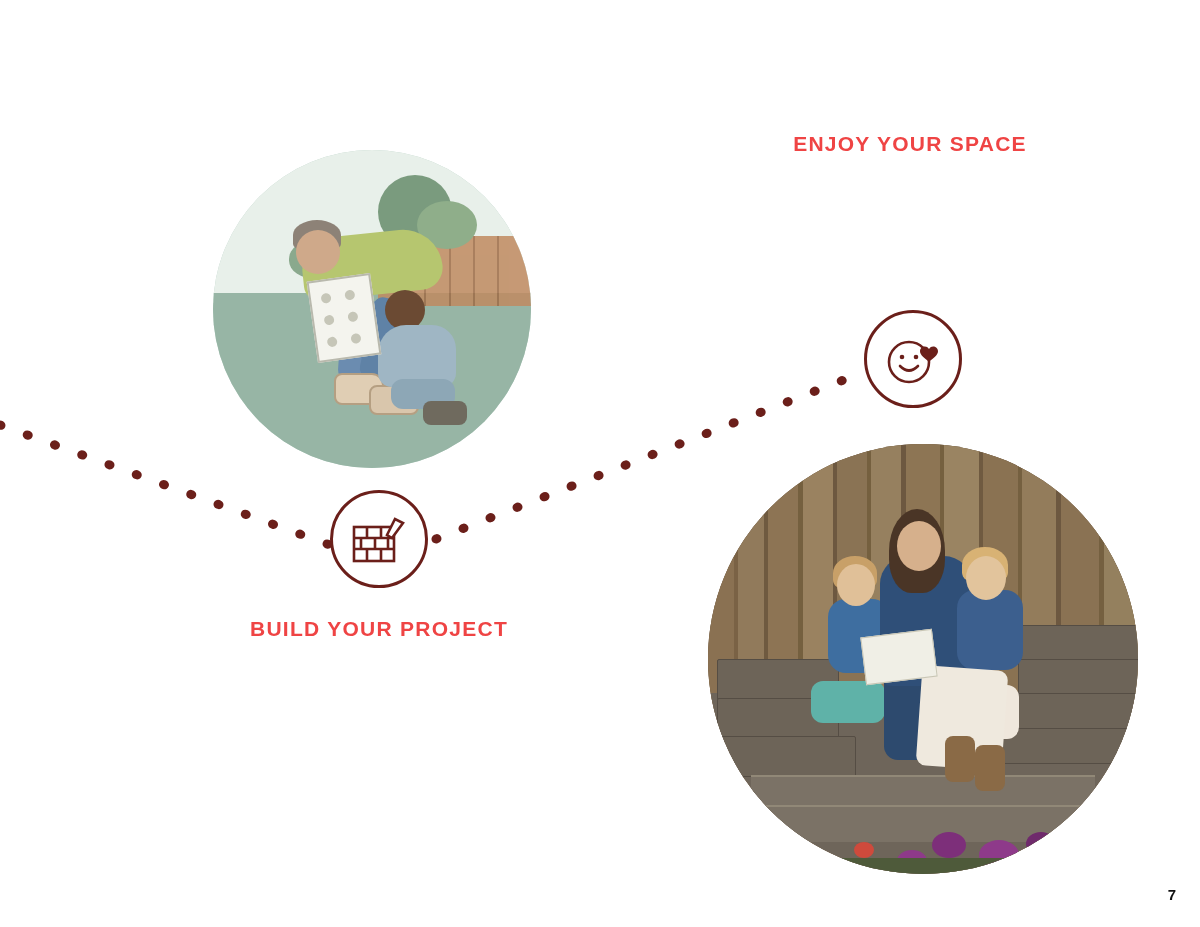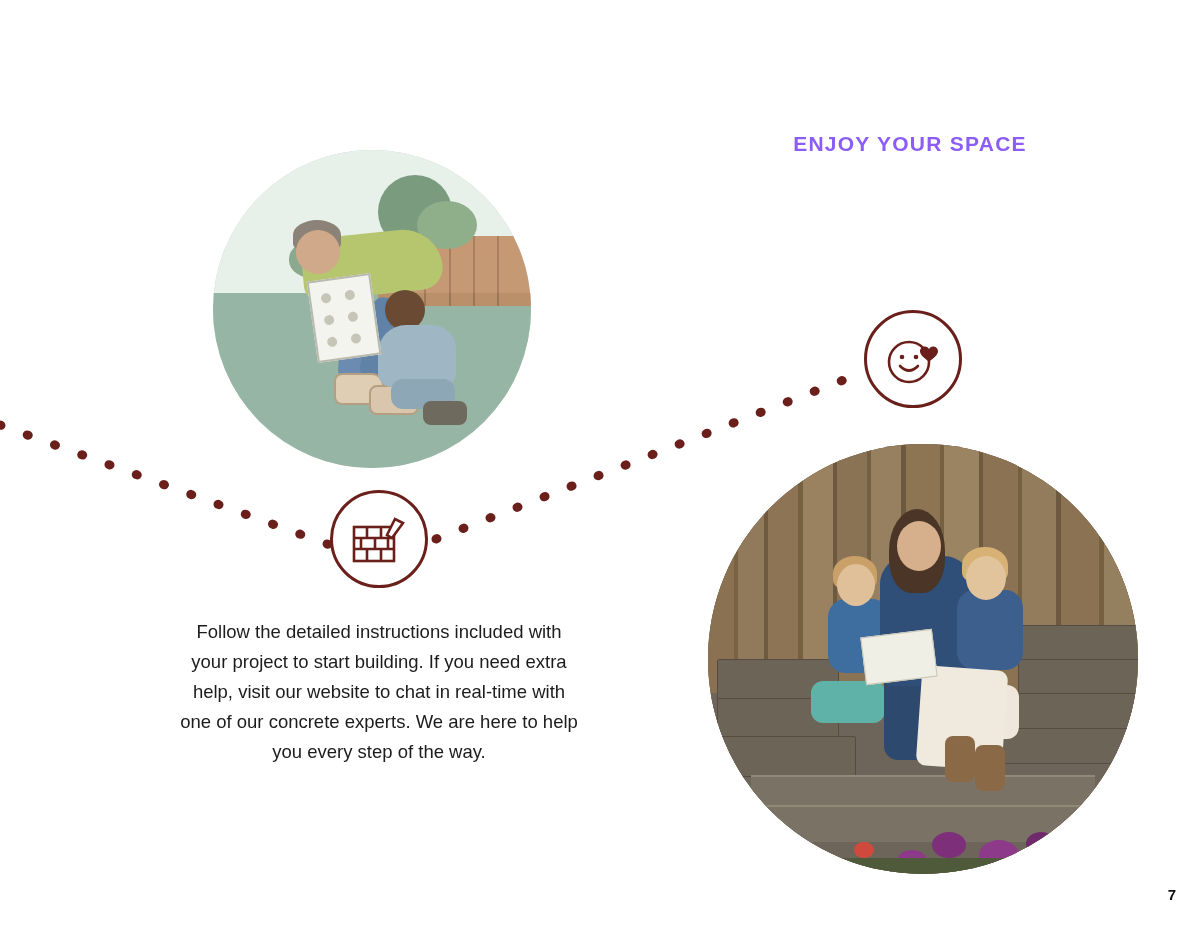--- a/index.html
+++ b/index.html
@@ -368,21 +368,21 @@
   .icon-circle svg {
     display: block;
     position: absolute;
     left: 50%;
     top: 50%;
     transform: translate(-50%, -50%);
   }
 
   
   .head {
-    color: #8b5cf6;
+    color: #ef4444;
     font-weight: bold;
     letter-spacing: .06em;
     font-size: 21px;
     text-align: center;
   }
   .body-copy {
     color: #1c1c1c;
     font-size: 18.5px;
     line-height: 1.62;
     text-align: center;
@@ -537,17 +537,17 @@
       <path d="M17 36 Q26 45 35 36" fill="none" stroke="#6b1f1a" stroke-width="2.6" stroke-linecap="round"></path>
       <path d="M46 19 c-2.6-4.6-9-2.4-9 2.2 0 4 5 7.2 9 10.4 4-3.2 9-6.4 9-10.4 0-4.6-6.4-6.8-9-2.2 z" fill="#6b1f1a"></path>
     </svg>
   </div>
 
   <div id="enjoy-block">
     <div class="head">ENJOY YOUR SPACE</div>
   </div>
 
   <div id="build-block">
-    <div class="body-copy">Follow the detailed instructions included with your project to start building. If you need extra help, visit our website to chat in real-time with one of our concrete experts. We are here to help you every step of the way.</div>
+    <div class="head">BUILD YOUR PROJECT</div>
   </div>
 
   <div id="page-number">7</div>
 </div>
 
 </body></html>

